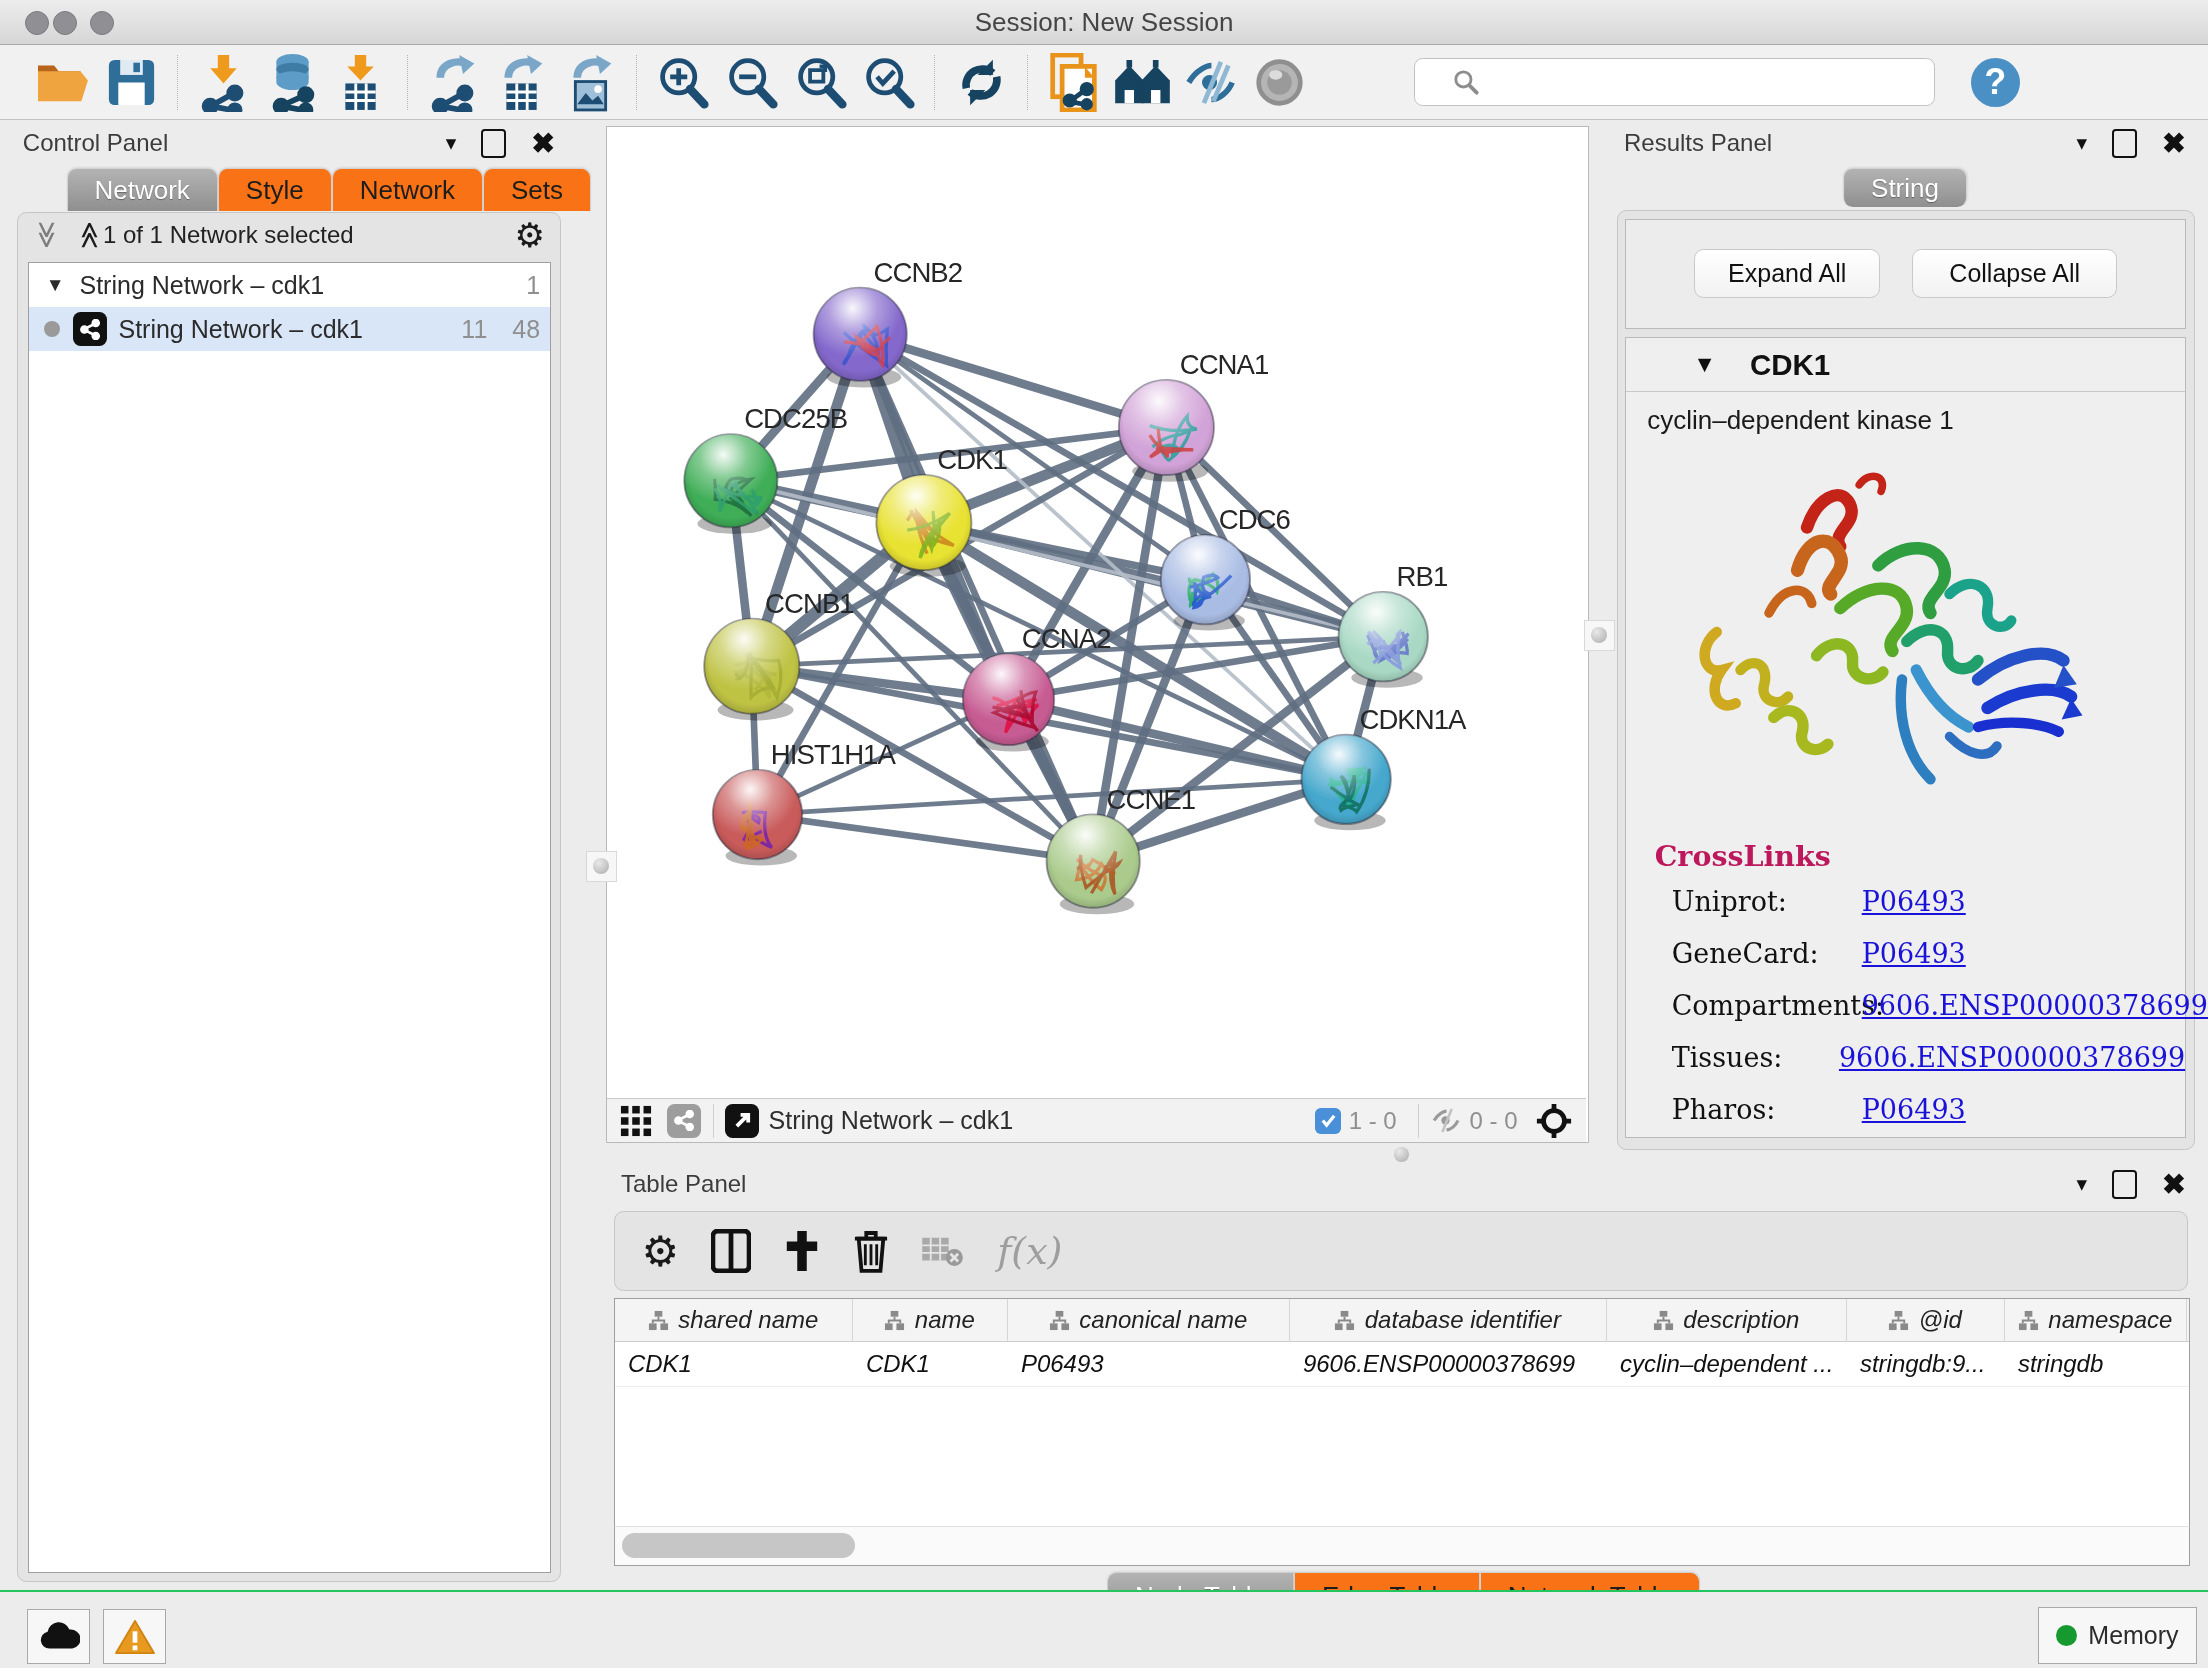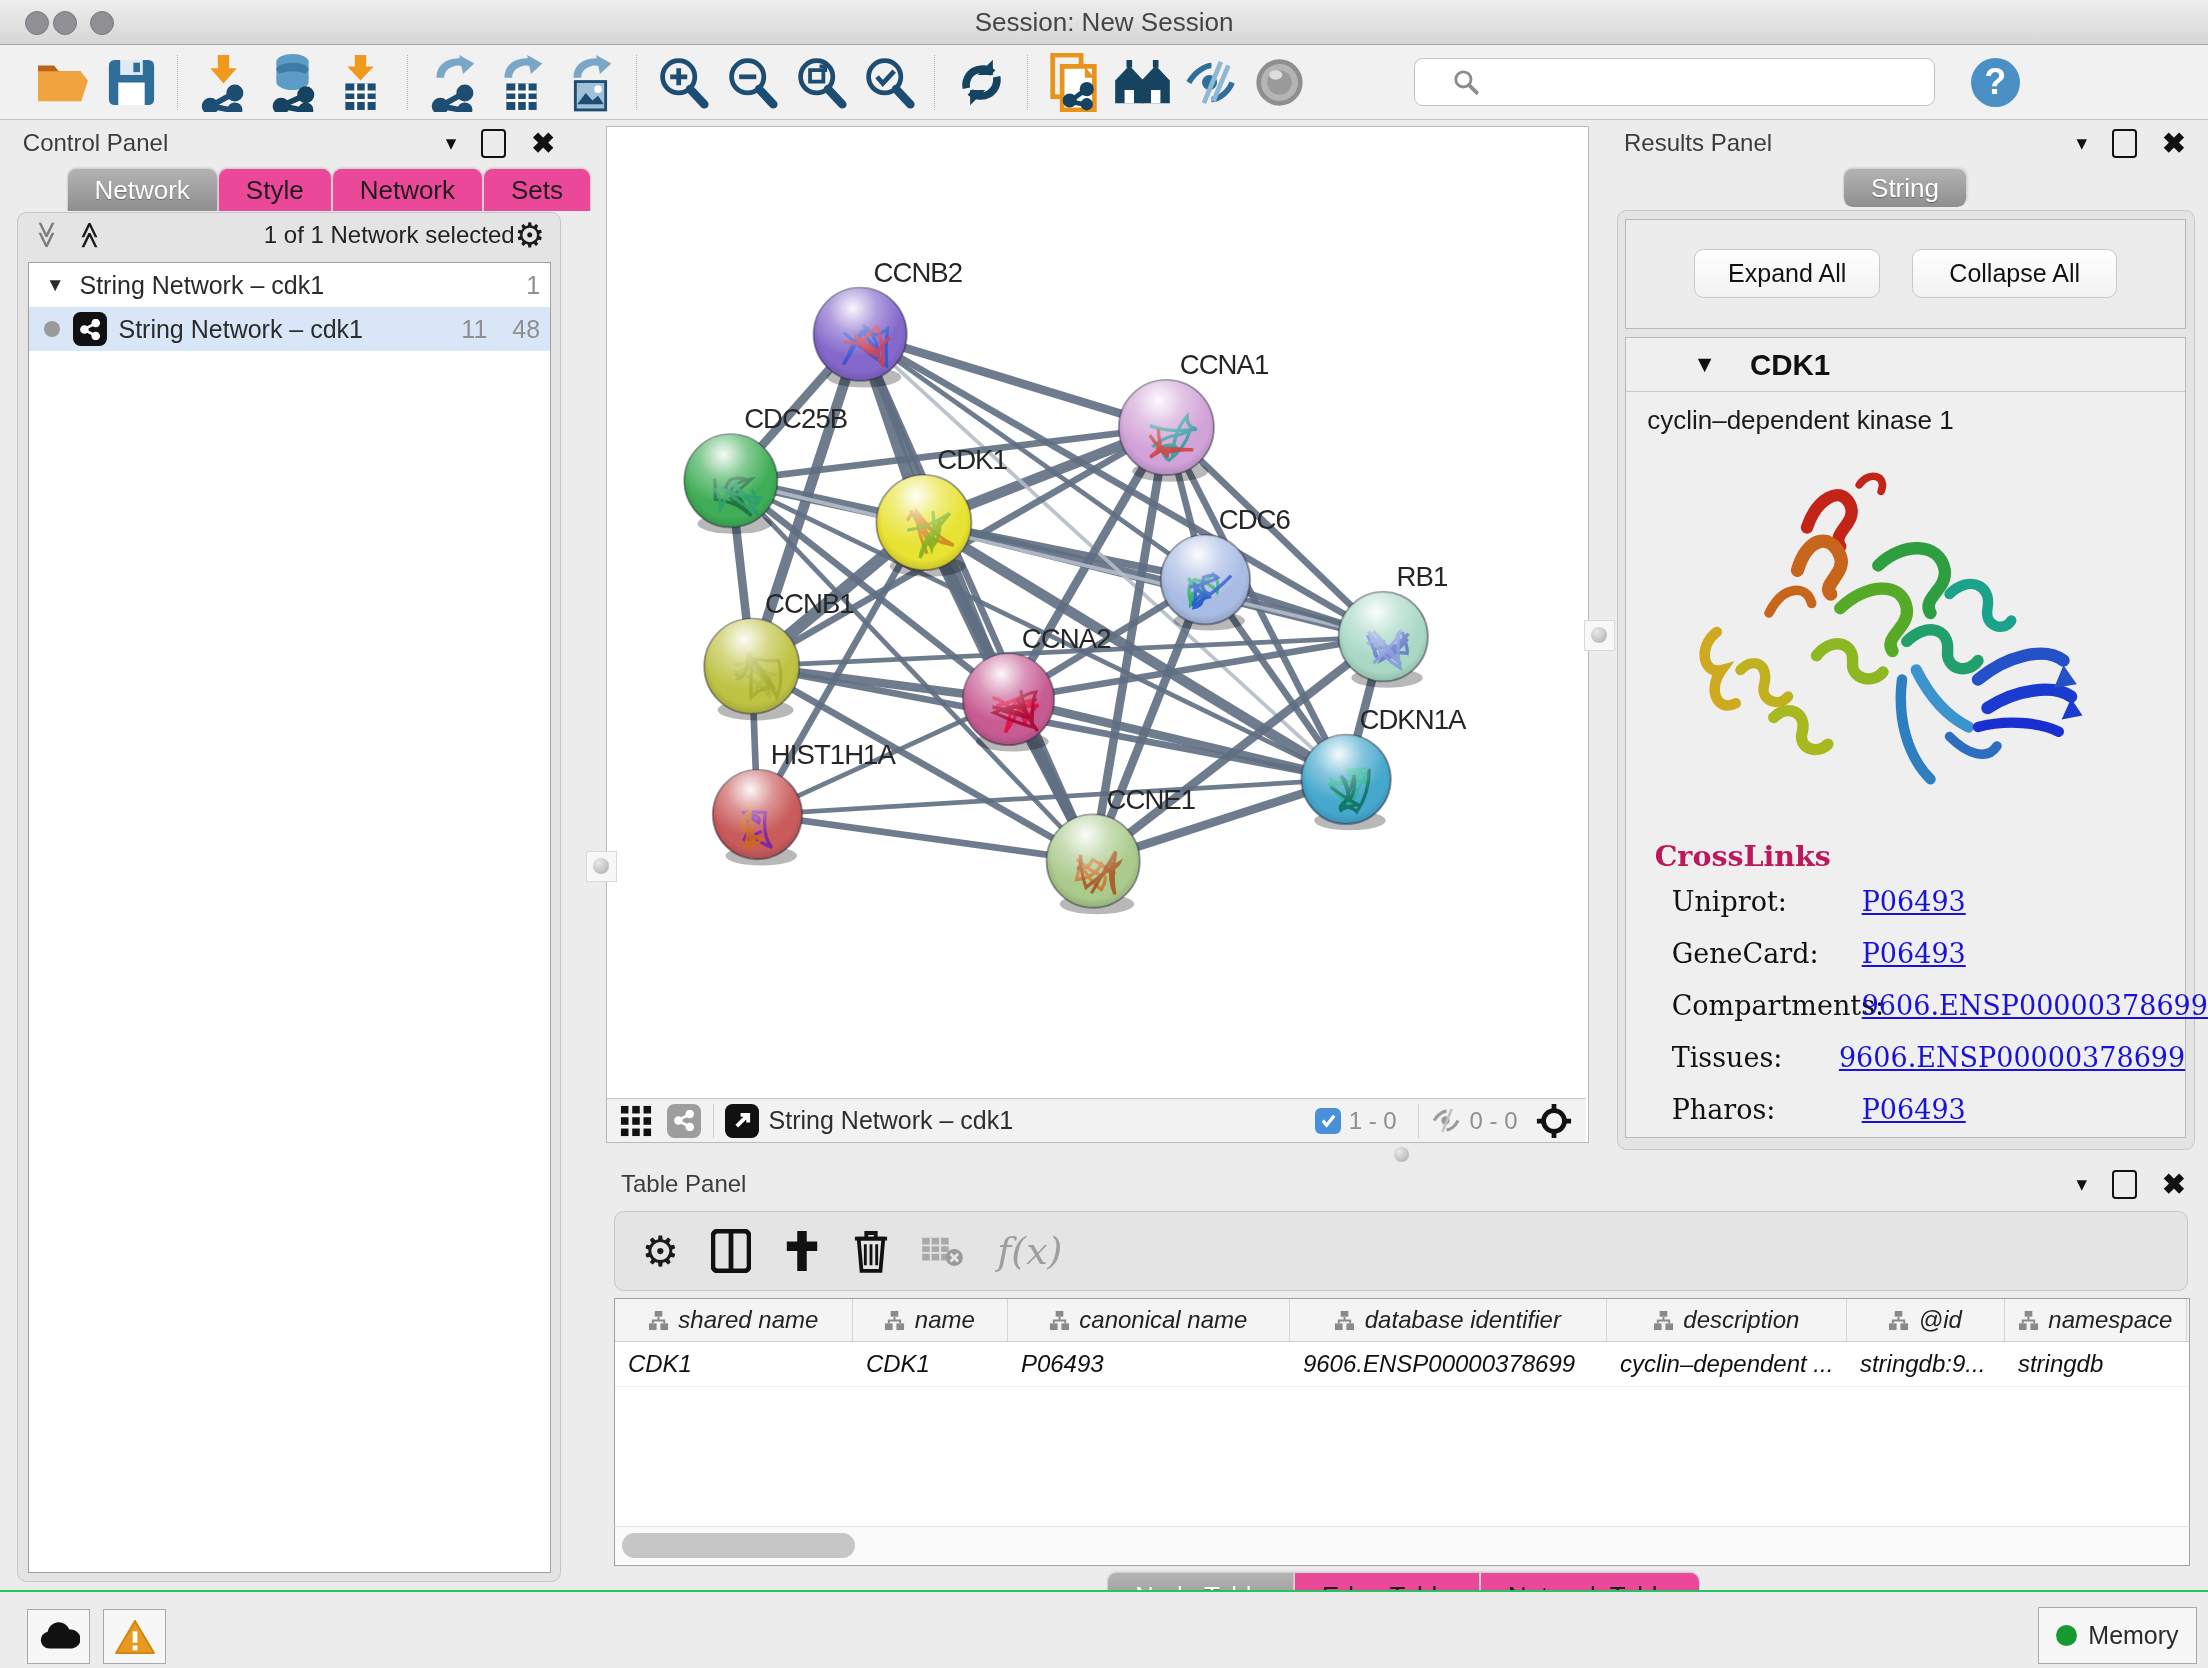--- a/index.html
+++ b/index.html
@@ -24,33 +24,33 @@
   #help-btn{margin-left:36px;width:49px;height:49px;border-radius:50%;background:#4a90c4;
     color:#fff;font-size:36px;font-weight:bold;display:flex;align-items:center;justify-content:center;}
   
   .panel-title{font-size:24px;color:#3c3c3c;}
   .winbtns{display:flex;align-items:center;gap:25px;font-size:23px;color:#111;}
   .winbtns .sq{width:21px;height:25px;border:2.9px solid #111;border-radius:3.8px;}
   .winbtns .x{font-size:28.5px;font-weight:bold;}
   .winbtns .tri{font-size:21px;}
   .groupbox{background:#e4e4e4;border:1px solid #c6c6c6;border-radius:9.5px;}
   .tabbar{display:flex;}
-  .tab{height:42px;line-height:42px;padding:0 27px;font-size:26px;background:#ec4899;
+  .tab{height:42px;line-height:42px;padding:0 27px;font-size:26px;background:#f97316;
     border:1px solid #d2d2d2;border-bottom:none;border-radius:9.5px 9.5px 0 0;color:#1d1d1d;
     box-shadow:0 -1px 1.9px rgba(0,0,0,.08);}
   .tab.sel{background:linear-gradient(#b3b3b3,#8f8f8f);color:#fff;text-shadow:0 1px 1px rgba(0,0,0,.35);}
   .btn{background:linear-gradient(#ffffff,#f2f2f2);border:1px solid #c9c9c9;border-radius:9.5px;
     font-size:25px;color:#111;display:inline-flex;align-items:center;justify-content:center;}
   
   #control-panel{left:9.5px;top:124px;width:559px;height:1457px;}
   #cp-head{display:flex;justify-content:space-between;align-items:center;height:38px;padding:0 13.3px;}
   #cp-tabs{margin-left:57px;margin-top:5.7px;}
   #cp-group{position:absolute;left:7.6px;top:88px;width:542px;height:1368px;}
   #cp-subhead{display:flex;align-items:center;height:44px;padding:0 15px;font-size:24px;color:#222;}
-  #cp-subhead .lbl{flex:1;text-align:right;}
+  #cp-subhead .lbl{flex:1;text-align:left;}
   .chev{font-size:27px;color:#7d7d7d;display:inline-block;transform:rotate(90deg);}
   .chev.up{transform:rotate(-90deg);color:#1a1a1a;}
   #cp-tree{position:absolute;left:9.5px;top:49px;width:521px;height:1309px;background:#fff;
     border:1.9px solid #9f9f9f;}
   .tree-row{display:flex;align-items:center;height:44px;font-size:25px;padding:0 9.5px;}
   .tree-row .cnt{color:#8f8f8f;margin-left:auto;}
   .tree-row.child{background:#d9e6f8;}
   .bullet{width:16px;height:16px;border-radius:50%;background:#9a9a9a;margin:0 13.3px 0 5.7px;}
   .share-badge{width:34px;height:34px;border-radius:7.6px;background:#111;display:flex;
     align-items:center;justify-content:center;margin-right:11.4px;}

